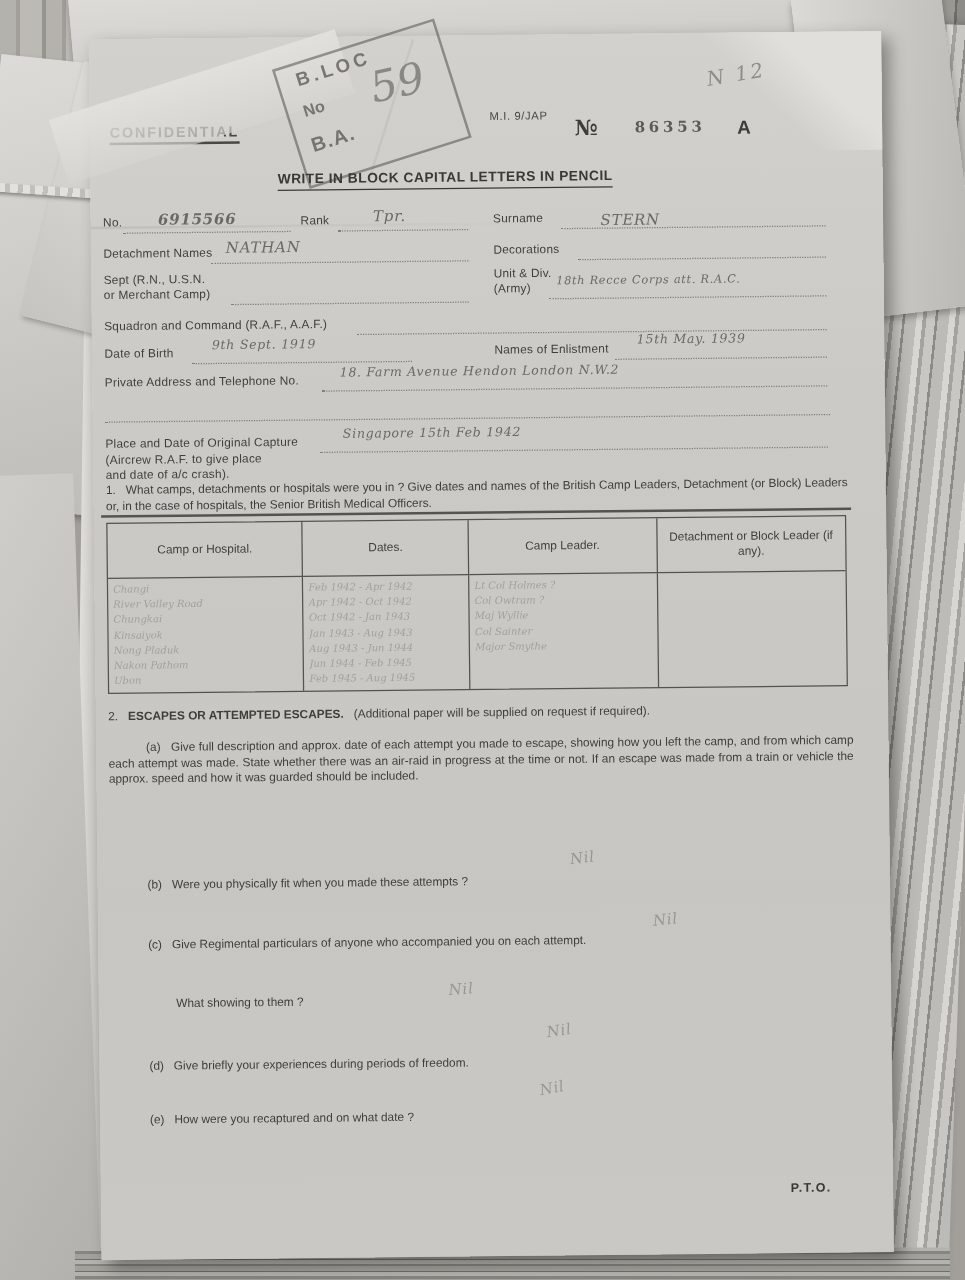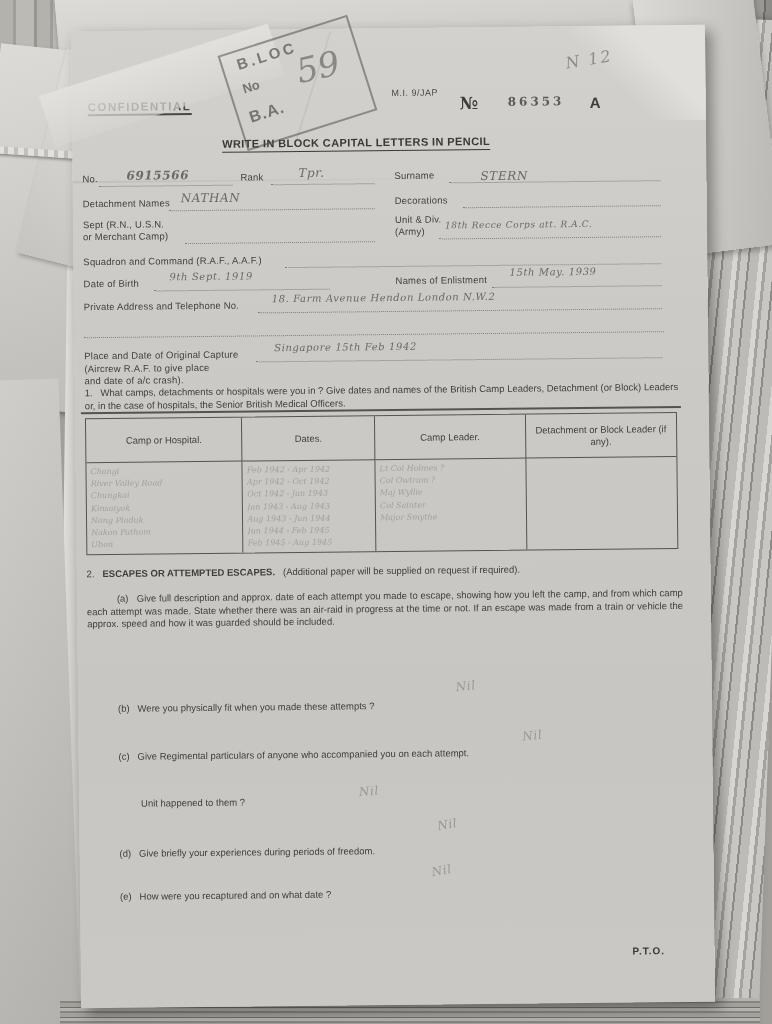--- a/index.html
+++ b/index.html
@@ -237,21 +237,21 @@
       <span>Were you physically fit when you made these attempts ?</span>
     </div>
     <div class="hw faint big" style="left:378px;top:652px;transform:rotate(-6deg);">Nil</div>
 
     <div class="par" style="left:40px;top:720px;">
       <span>(c)</span>&nbsp;&nbsp;
       <span>Give Regimental particulars of anyone who accompanied you on each attempt.</span>
     </div>
     <div class="hw faint big" style="left:444px;top:702px;transform:rotate(-5deg);">Nil</div>
 
-    <div class="par" style="left:62px;top:767px;">Unit happened to them ?</div>
+    <div class="par" style="left:62px;top:767px;">What showing to them ?</div>
     <div class="hw faint big" style="left:280px;top:756px;transform:rotate(-4deg);">Nil</div>
 
     <div class="par" style="left:40px;top:817px;">
       <span>(d)</span>&nbsp;&nbsp;
       <span>Give briefly your experiences during periods of freedom.</span>
     </div>
     <div class="hw faint big" style="left:358px;top:790px;transform:rotate(-8deg);">Nil</div>
 
     <div class="par" style="left:40px;top:860px;">
       <span>(e)</span>&nbsp;&nbsp;

